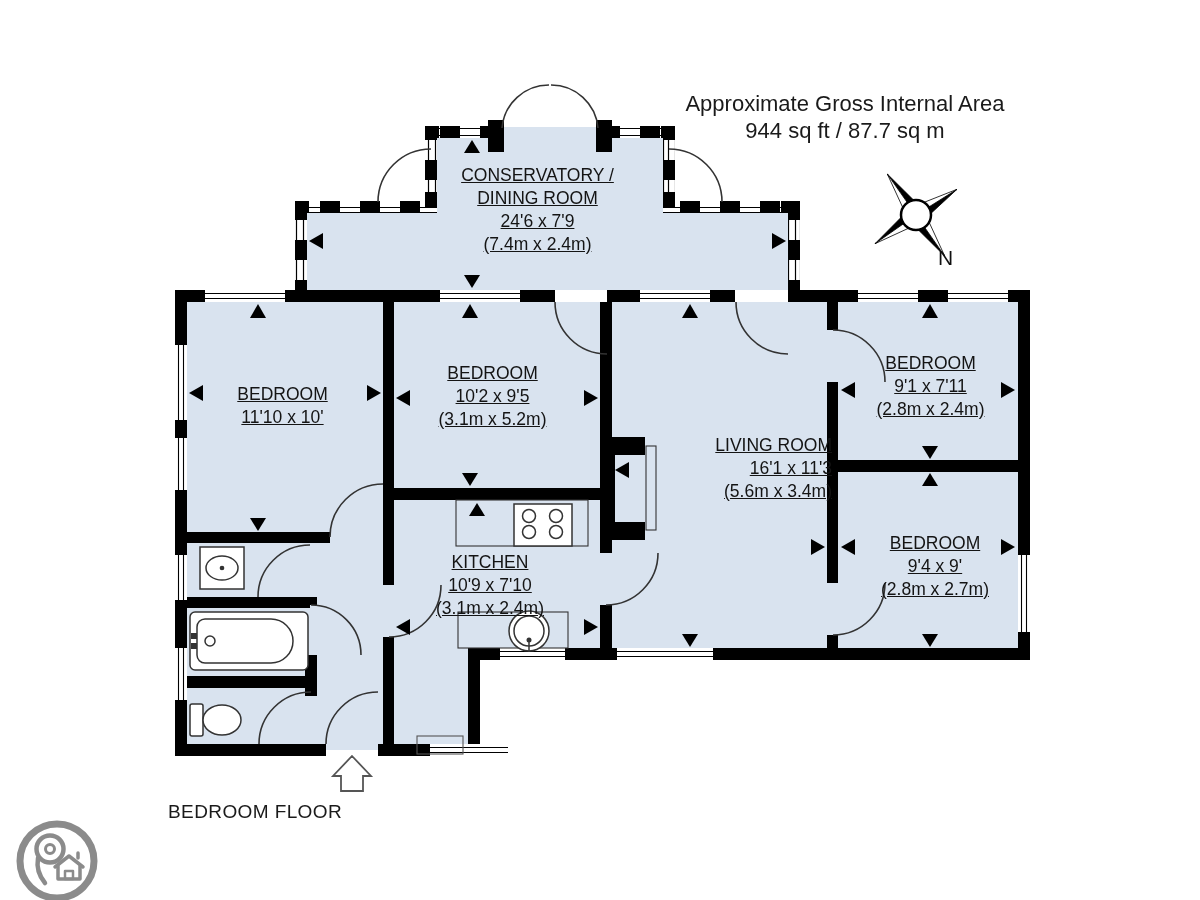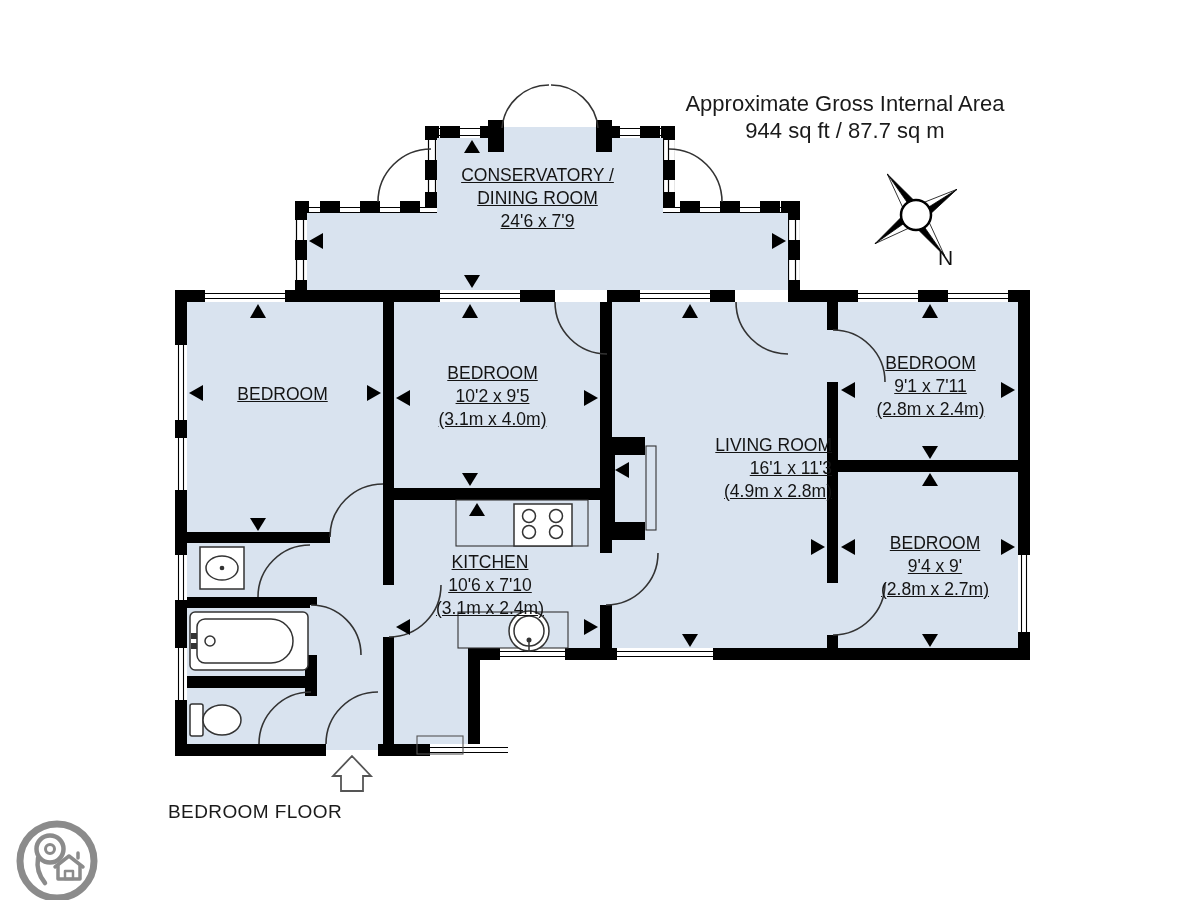--- a/index.html
+++ b/index.html
@@ -262,51 +262,53 @@
   <div>Approximate Gross Internal Area</div>
   <div>944 sq ft / 87.7 sq m</div>
 </div>
 
 <div class="north-label">N</div>
 
 <div class="room-label" style="left:395px;top:164px;width:285px;">
   <div>CONSERVATORY /</div>
   <div>DINING ROOM</div>
   <div>24'6 x 7'9</div>
+  <div>(7.4m x 2.4m)</div>
 </div>
 
 <div class="room-label" style="left:185px;top:383px;width:195px;">
   <div>BEDROOM</div>
+  <div>11'10 x 10'</div>
 </div>
 
 <div class="room-label" style="left:395px;top:362px;width:195px;">
   <div>BEDROOM</div>
   <div>10'2 x 9'5</div>
-  <div>(3.1m x 4.0m)</div>
+  <div>(3.1m x 5.2m)</div>
 </div>
 
 <div class="room-label" style="left:833px;top:352px;width:195px;">
   <div>BEDROOM</div>
   <div>9'1 x 7'11</div>
   <div>(2.8m x 2.4m)</div>
 </div>
 
 <div class="room-label" style="left:612px;top:434px;width:220px;text-align:right;">
   <div>LIVING ROOM</div>
   <div>16'1 x 11'3</div>
-  <div>(4.9m x 2.8m)</div>
+  <div>(5.6m x 3.4m)</div>
 </div>
 
 <div class="room-label" style="left:836px;top:532px;width:198px;">
   <div>BEDROOM</div>
   <div>9'4 x 9'</div>
   <div>(2.8m x 2.7m)</div>
 </div>
 
 <div class="room-label" style="left:392px;top:551px;width:196px;">
   <div>KITCHEN</div>
-  <div>10'6 x 7'10</div>
+  <div>10'9 x 7'10</div>
   <div>(3.1m x 2.4m)</div>
 </div>
 
 <div class="floor-label">BEDROOM FLOOR</div>
 
 </div>
 
 </body></html>

